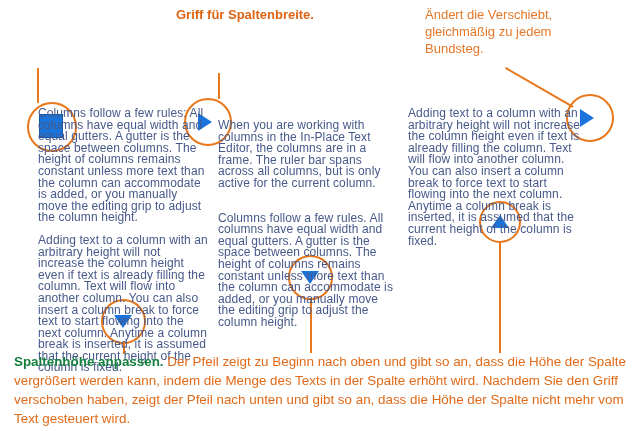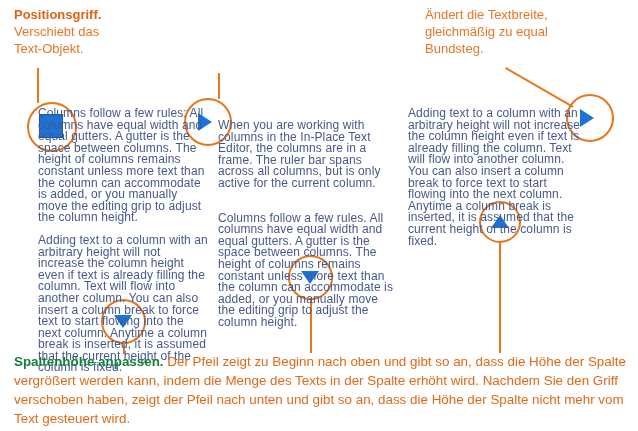--- a/index.html
+++ b/index.html
@@ -27,30 +27,27 @@
   }
   .textcol p{margin:0 0 11px 0;}
   .caption{position:absolute;left:14px;top:352px;width:616px;font-size:13.4px;line-height:19px;color:#e06a19;}
   .caption b{font-weight:bold;color:#15803d;}
 </style>
 </head>
 <body>
 
 <div class="canvas">
 
-  <div class="callout" style="left:14px;top:6px;width:112px;">
-    <div class="callout-title">Positionsgriff.</div>
-    <div class="callout-body">Verschiebt das Text-Objekt.</div>
-  </div>
 
   <div class="callout" style="left:176px;top:6px;width:182px;">
+    <div class="callout-title">Griff für Spaltenbreite.</div>
   </div>
 
   <div class="callout" style="left:425px;top:6px;width:172px;">
-    <div class="callout-body">Ändert die Textbreite, gleichmäßig zu equal Bundsteg.</div>
+    <div class="callout-body">Ändert die Verschiebt, gleichmäßig zu jedem Bundsteg.</div>
   </div>
 
   <div class="leader" style="left:37px;top:68px;height:35px;"></div>
   <div class="leader" style="left:218px;top:73px;height:26px;"></div>
   <div class="leader-diag" style="left:506px;top:67px;width:78px;transform:rotate(30deg);"></div>
   <div class="leader" style="left:123px;top:342px;height:12px;"></div>
   <div class="leader" style="left:310px;top:299px;height:54px;"></div>
   <div class="leader" style="left:499px;top:241px;height:112px;"></div>
 
   <div class="grip-circle" style="left:27px;top:102px;width:50px;height:50px;"></div>

